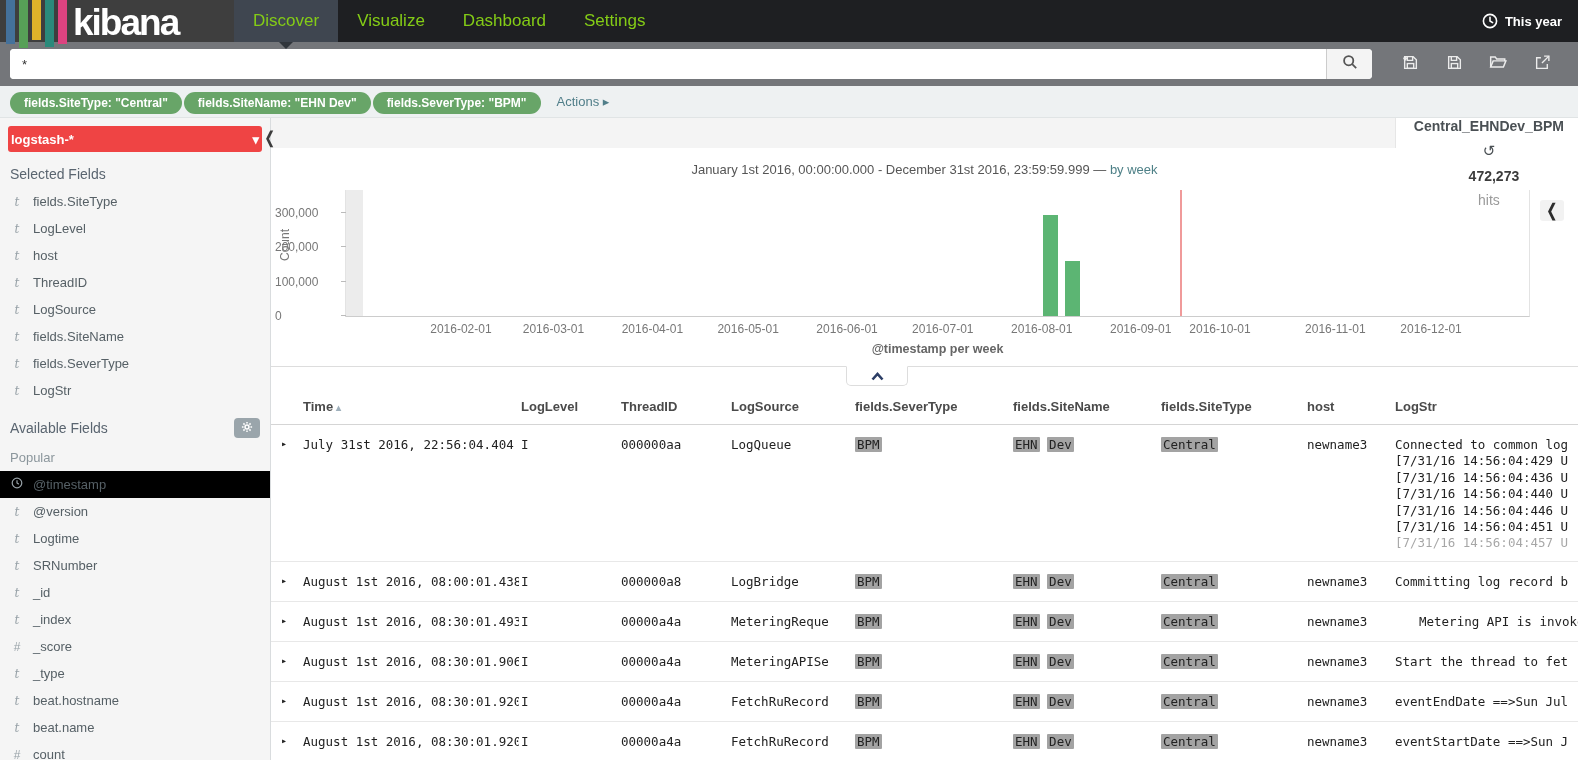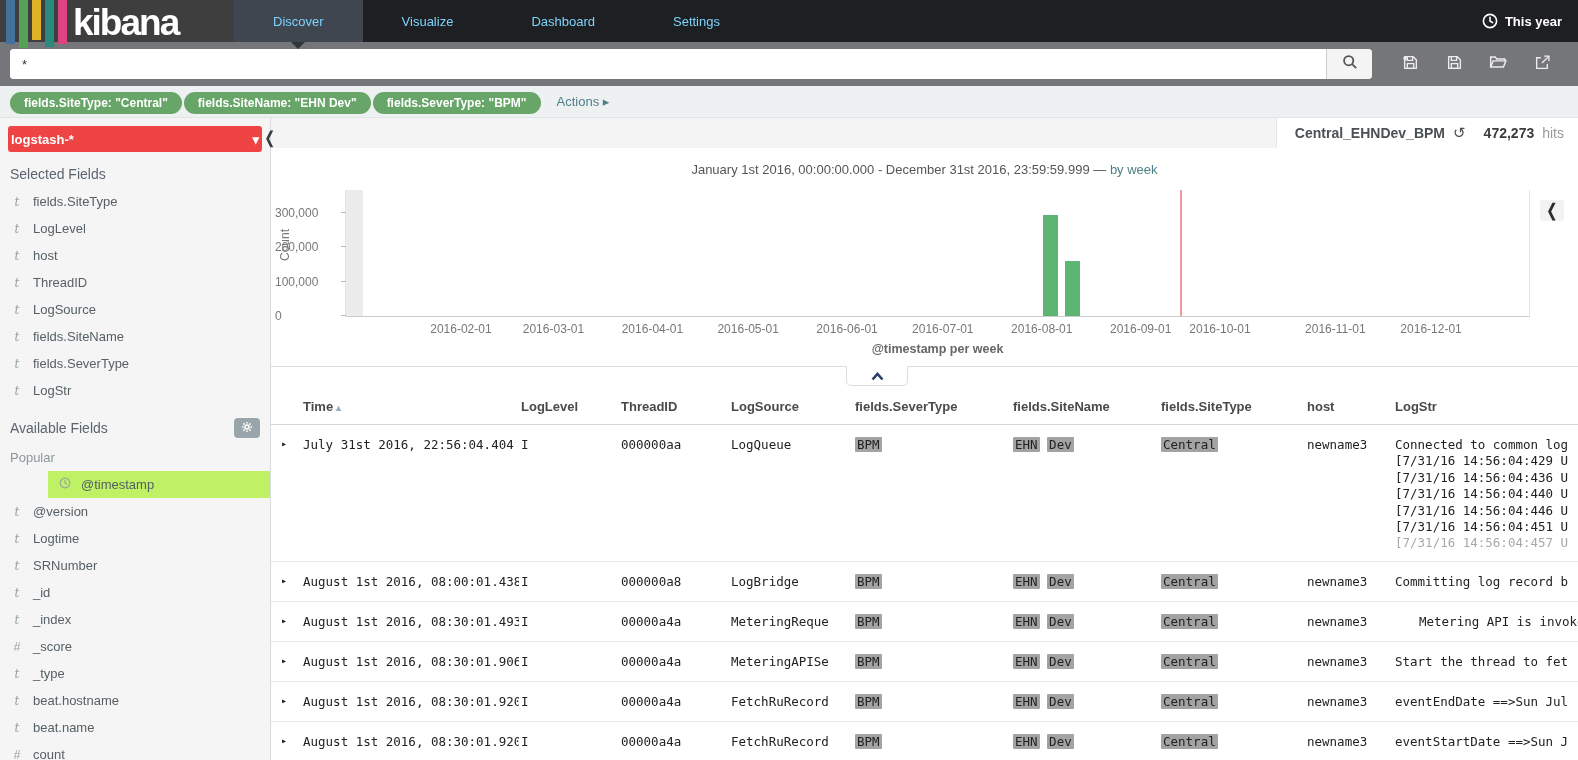--- a/index.html
+++ b/index.html
@@ -9,21 +9,21 @@
   
   .topnav { height:42px; background:#1e1f22; display:flex; align-items:stretch; color:#fff; position:relative; z-index:5; }
   .logo-block { width:234px; background:#3e3e3e; display:flex; align-items:flex-start; padding-left:6px; position:relative; }
   .stripes { display:flex; gap:4px; margin-right:6px; }
   .stripe { width:9px; }
   .s1{ background:#44719b; height:44px; } .s2{ background:#57a057; height:48px; }
   .s3{ background:#e0b22a; height:40px; } .s4{ background:#2a8a7b; height:47px; }
   .s5{ background:#dd4380; height:44px; }
   .brand { font-size:37px; font-weight:bold; letter-spacing:-2px; color:#fff; line-height:46px; }
   .nav-tabs { display:flex; align-items:stretch; }
-  .nav-tab { padding:0 39px; display:flex; align-items:center; font-size:13px; color:#7dd3fc; cursor:pointer; position:relative; }
+  .nav-tab { padding:0 19px; display:flex; align-items:center; font-size:17px; color:#84cc16; cursor:pointer; position:relative; }
   .nav-tab.active { background:#3f4650; }
   .nav-tab.active::after { content:""; position:absolute; left:50%; bottom:-7px; margin-left:-7px;
     border-left:7px solid transparent; border-right:7px solid transparent; border-top:7px solid #31363c; }
   .nav-right { margin-left:auto; display:flex; align-items:center; gap:7px; padding-right:16px; font-size:13px; font-weight:bold; color:#fff; cursor:pointer; }
   .nav-right svg { display:block; }
 
   
   .search-row { height:44px; background:#74767a; display:flex; align-items:center; padding:0 14px 0 10px; }
   .input-wrap { flex:1; height:30px; background:#fff; border-radius:4px; display:flex; overflow:hidden; }
   .query-input { flex:1; border:none; outline:none; font-size:13px; color:#333; padding:0 12px; font-family:"Liberation Sans",sans-serif; }
@@ -36,31 +36,31 @@
   .pill { background:#68a568; color:#fff; font-size:12px; font-weight:bold; padding:4px 14px; border-radius:12px; cursor:pointer; }
   .actions-link { color:#507e89; font-size:13px; margin-left:6px; cursor:pointer; }
 
   
   .main { display:flex; height:642px; position:relative; }
   .sidebar { width:271px; background:#f5f5f5; border-right:1px solid #d9dcde; padding-top:8px; overflow:hidden; }
   .idx-header { margin:0 8px; background:#ef4444; color:#fff; font-size:13px; font-weight:bold; height:26px;
     display:flex; align-items:center; justify-content:space-between; padding:0 3px; border-radius:3px; cursor:pointer; }
   .side-heading { color:#5a6570; font-size:14px; padding:14px 10px 6px 10px; display:flex; align-items:center; justify-content:space-between; }
   .field-row { display:flex; align-items:center; gap:9px; padding:6px 10px; font-size:13px; color:#566066; cursor:pointer; height:27px; }
-  .field-row.sel { background:#bef264;margin-left:48px; }
+  .field-row.sel { background:#000000; }
   .ficon { width:14px; text-align:center; color:#98a2a8; font-size:12px; flex:0 0 14px; }
   .ficon.t { font-family:"DejaVu Serif", serif; font-style:italic; }
   .gear-btn { width:26px; height:20px; background:#9aa5ab; border-radius:4px; display:flex; align-items:center; justify-content:center; color:#fff; cursor:pointer; }
   .collapse-side { position:absolute; left:263px; top:12px; font-size:16px; font-weight:bold; color:#3c3c3c; z-index:6; cursor:pointer; line-height:1; }
 
   .content { flex:1; position:relative; background:#fff; }
 
   
   .hits-bar { height:30px; background:#f4f4f4; display:flex; justify-content:flex-end; align-items:stretch; }
-  .hits-box { background:#fff; display:flex; align-items:center; gap:8px; padding:0 14px 0 18px; border-left:1px solid #e6e6e6; }
+  .hits-box { background:#fff; display:flex; align-items:center; gap:8px; padding:0 14px 0 18px; border-left:1px solid #e6e6e6;flex-direction:column; }
   .saved-name { font-size:14px; font-weight:bold; color:#4a5054; }
   .reload { font-size:15px; color:#4a5054; cursor:pointer; }
   .hits-num { font-size:14px; font-weight:bold; color:#3c3c3c; margin-left:10px; }
   .hits-word { font-size:14px; color:#9a9a9a; }
 
   
   .chart-block { position:relative; height:218px; }
   .chart-title { text-align:center; font-size:13px; color:#555; padding-top:14px; }
   .chart-title a { color:#4e8087; cursor:pointer; }
   .count-label { position:absolute; left:-2px; top:90px; transform:rotate(-90deg); transform-origin:center; font-size:12px; color:#777; }

